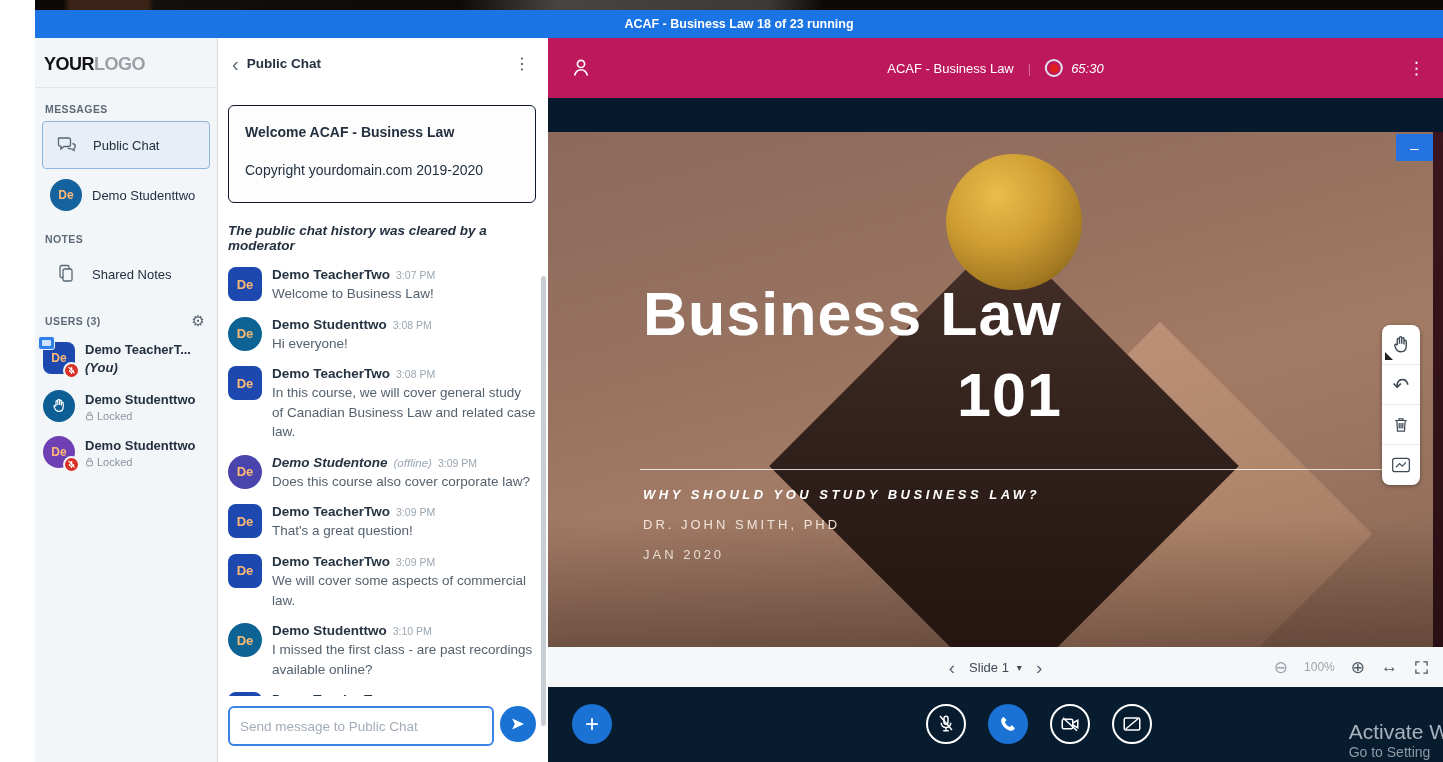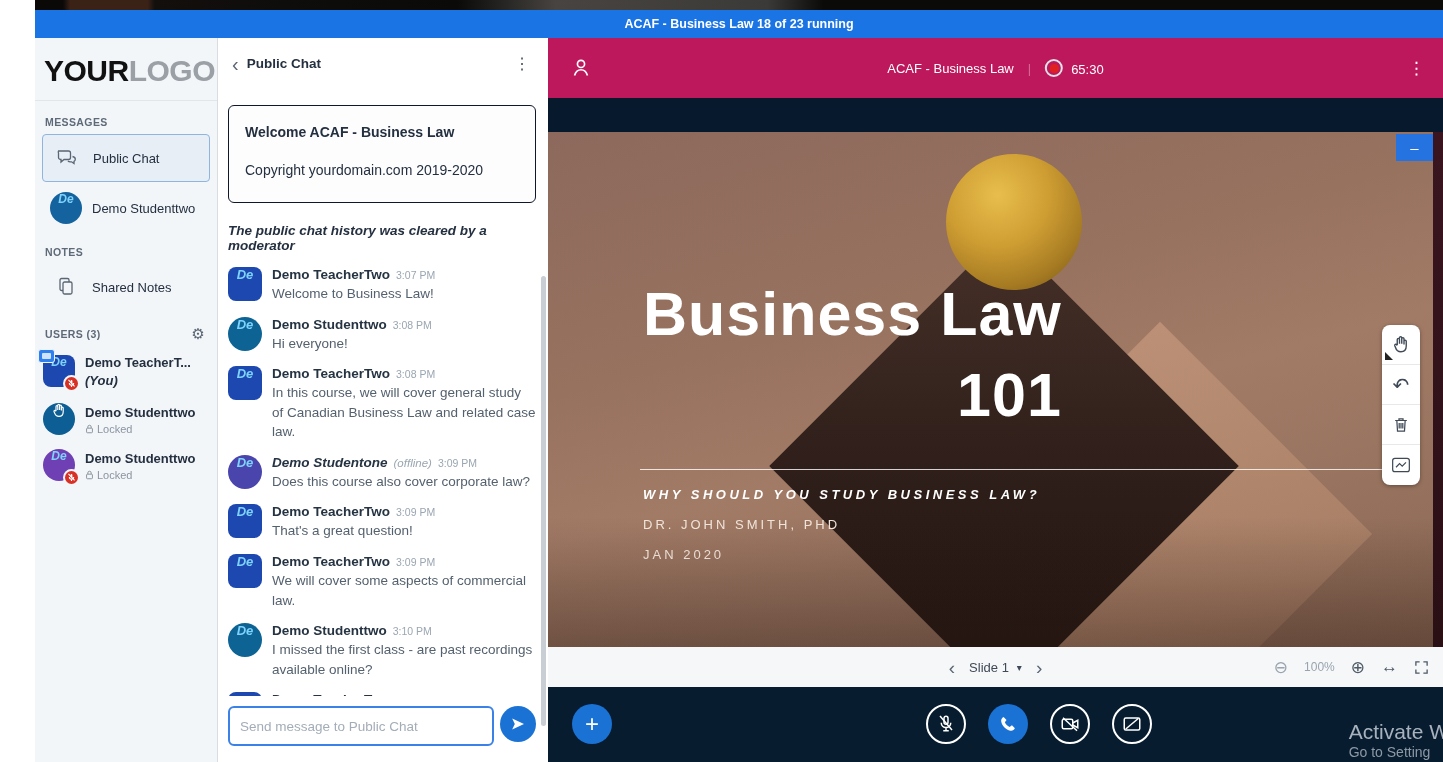--- a/index.html
+++ b/index.html
@@ -7,28 +7,28 @@
   .app { position:relative; width:1443px; height:762px; overflow:hidden; background:#fff;padding-left:35px; }
 
   
   .top-strip { height:10px; background:linear-gradient(90deg,#0b0908 0%,#0b0908 2%,#3a2217 2.5%,#3a2217 8%,#120f0d 8.5%,#0b0a09 30%,#474441 37%,#3c3a38 52%,#0b0a09 56%,#0b0a09 100%); }
   .banner { height:28px; background:#1b74e4; color:#fff; display:flex; align-items:center; justify-content:center; font-size:12.5px; font-weight:bold; }
 
   .content { display:flex; height:724px; }
 
   
   .sidebar { width:183px; background:#f3f6f9; border-right:1px solid #d9dde1; flex:none; position:relative; }
-  .logo { padding:16px 0 12px 9px; border-bottom:1px solid #e2e6ea; font-size:30px; font-weight:bold; letter-spacing:-0.5px; }
+  .logo { padding:16px 0 12px 9px; border-bottom:1px solid #e2e6ea; font-size:18px; font-weight:bold; letter-spacing:-0.5px; }
   .logo .l1 { color:#111; } .logo .l2 { color:#9aa0a6; }
   .sec-label { margin:15px 12px 6px 10px; font-size:10.5px; font-weight:bold; color:#5e6a77; letter-spacing:.4px; display:flex; justify-content:space-between; align-items:center; }
   .gear { font-size:15px; color:#5a6673; cursor:pointer; font-weight:normal; }
   .side-item { margin:3px 7px; padding:7px 8px; border-radius:4px; display:flex; align-items:center; gap:10px; font-size:13px; color:#243040; cursor:pointer; }
   .side-item.active { background:#e7eef6; border:1px solid #8fb4e0; }
   .icon-box { width:32px; height:32px; display:flex; align-items:center; justify-content:center; flex:none; }
-  .av { width:32px; height:32px; display:flex; justify-content:center; color:#7dd3fc; font-size:12px; font-weight:bold; flex:none; position:relative;font-style:italic; }
+  .av { width:32px; height:32px; display:flex; align-items:center; justify-content:center; color:#fdba74; font-size:12px; font-weight:bold; flex:none; position:relative; }
   .av.circle { border-radius:50%; } .av.square { border-radius:8px; }
   .user-row { margin:10px 8px 14px 8px; display:flex; align-items:center; gap:10px; }
   .u-name { font-size:13px; color:#243040; font-weight:bold; white-space:nowrap; }
   .u-suffix { font-style:italic; font-weight:bold; }
   .u-status { font-size:11px; color:#8a95a0; display:flex; align-items:center; gap:3px; margin-top:2px; }
   .badge-muted { position:absolute; right:-5px; bottom:-5px; width:17px; height:17px; border-radius:50%; background:#d93025; border:2px solid #f3f6f9; display:flex; align-items:center; justify-content:center; }
   .badge-presenter { position:absolute; left:-5px; top:-6px; width:17px; height:14px; background:#2f80ed; border-radius:3px; border:1px solid #eef3f8; display:flex; align-items:center; justify-content:center; }
   .badge-presenter i { display:block; width:9px; height:6px; background:#cfe3ff; border-radius:1px; }
 
   
@@ -54,21 +54,21 @@
   .chat-input { flex:1; height:40px; border:2px solid #3b82e8; border-radius:6px; padding:0 10px; font-size:13.5px; color:#243040; outline:none; font-family:"Liberation Sans", sans-serif; }
   .chat-input::placeholder { color:#a3adb8; }
   .send-btn { width:36px; height:36px; border-radius:50%; background:#1a73d4; border:none; display:flex; align-items:center; justify-content:center; cursor:pointer; flex:none; }
   .chat-scrollbar { position:absolute; right:2px; top:238px; width:5px; height:450px; background:#c9ced4; border-radius:3px; }
 
   
   .main { flex:1; background:#be185d; display:flex; flex-direction:column; position:relative; }
   .main-header { height:60px; display:flex; align-items:center; padding:0 22px; position:relative; flex:none; }
   .mh-center { position:absolute; left:50%; transform:translateX(-50%); display:flex; align-items:center; gap:14px; color:#fff; font-size:13px; }
   .mh-sep { color:rgba(255,255,255,.35); }
-  .rec-wrap { display:flex; align-items:flex-end; gap:8px; cursor:pointer; }
+  .rec-wrap { display:flex; align-items:center; gap:8px; cursor:pointer;font-style:italic; }
   .rec-dot { width:18px; height:18px; border-radius:50%; border:2px solid #e0e4e8; display:flex; align-items:center; justify-content:center; }
   .rec-dot i { display:block; width:9px; height:9px; border-radius:50%; background:#e02020; }
   .mh-kebab { position:absolute; right:18px; color:#fff; font-size:17px; cursor:pointer; }
 
   .stage { flex:1; position:relative; background:#071a2d; overflow:hidden; }
   .slide { position:absolute; left:0; right:10px; top:34px; bottom:0; overflow:hidden;
     background:linear-gradient(165deg,#8d695d 0%,#97725f 35%,#a27b66 55%,#96725e 78%,#8a6753 100%); }
   .edge-strip { position:absolute; right:0; top:34px; bottom:0; width:10px; background:linear-gradient(#3a1520,#2a0f15); }
   .face-dark { position:absolute; left:290px; top:168px; width:332px; height:332px; transform:rotate(45deg); background:linear-gradient(135deg,#463129 0%,#31201b 45%,#1f1310 100%); }
   .face-right { position:absolute; left:462px; top:252px; width:300px; height:300px; transform:rotate(45deg); background:linear-gradient(120deg,#bb9076 0%,#a87f66 70%,#96705a 100%); }

